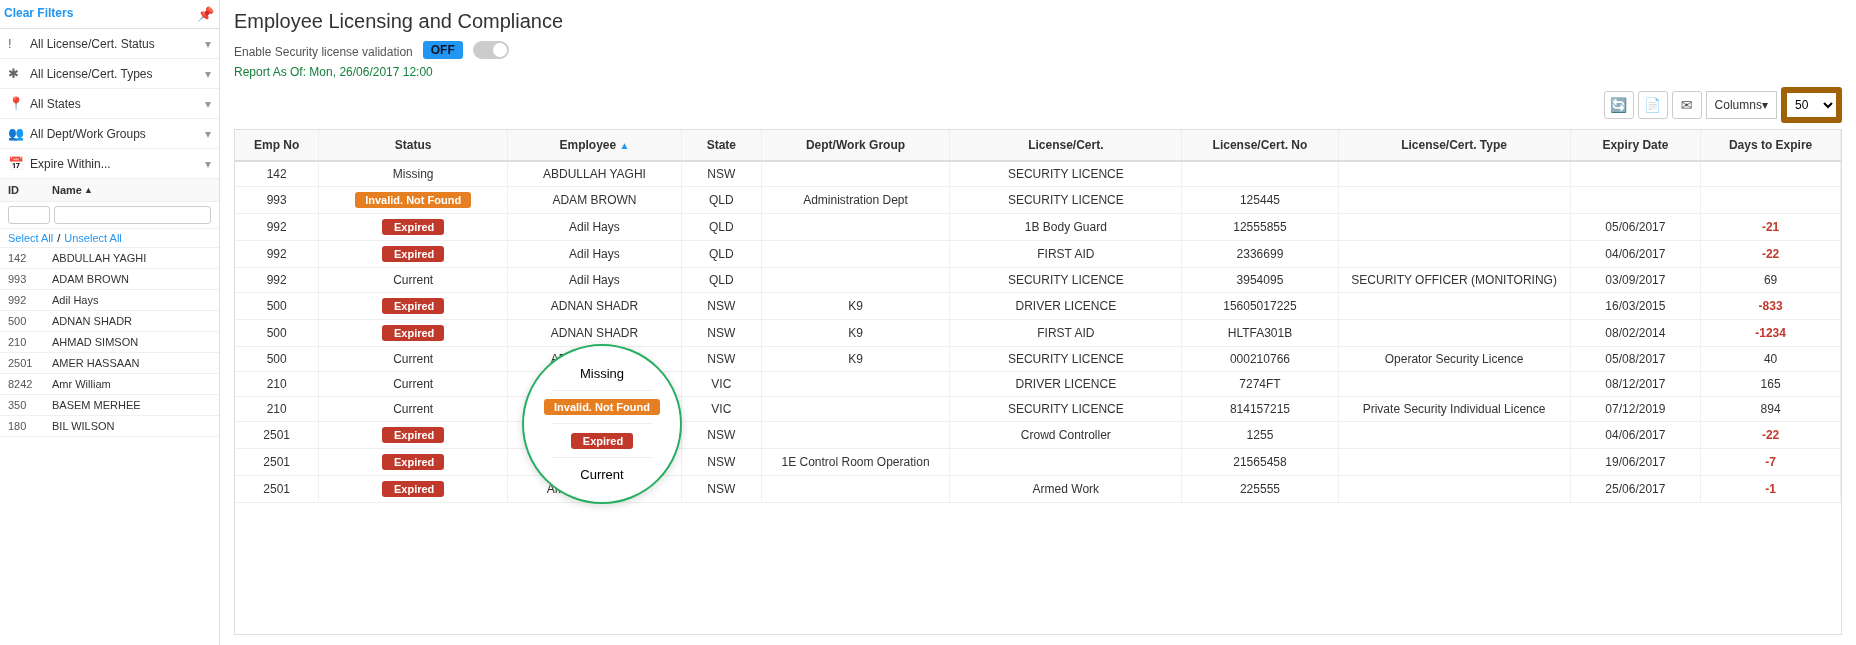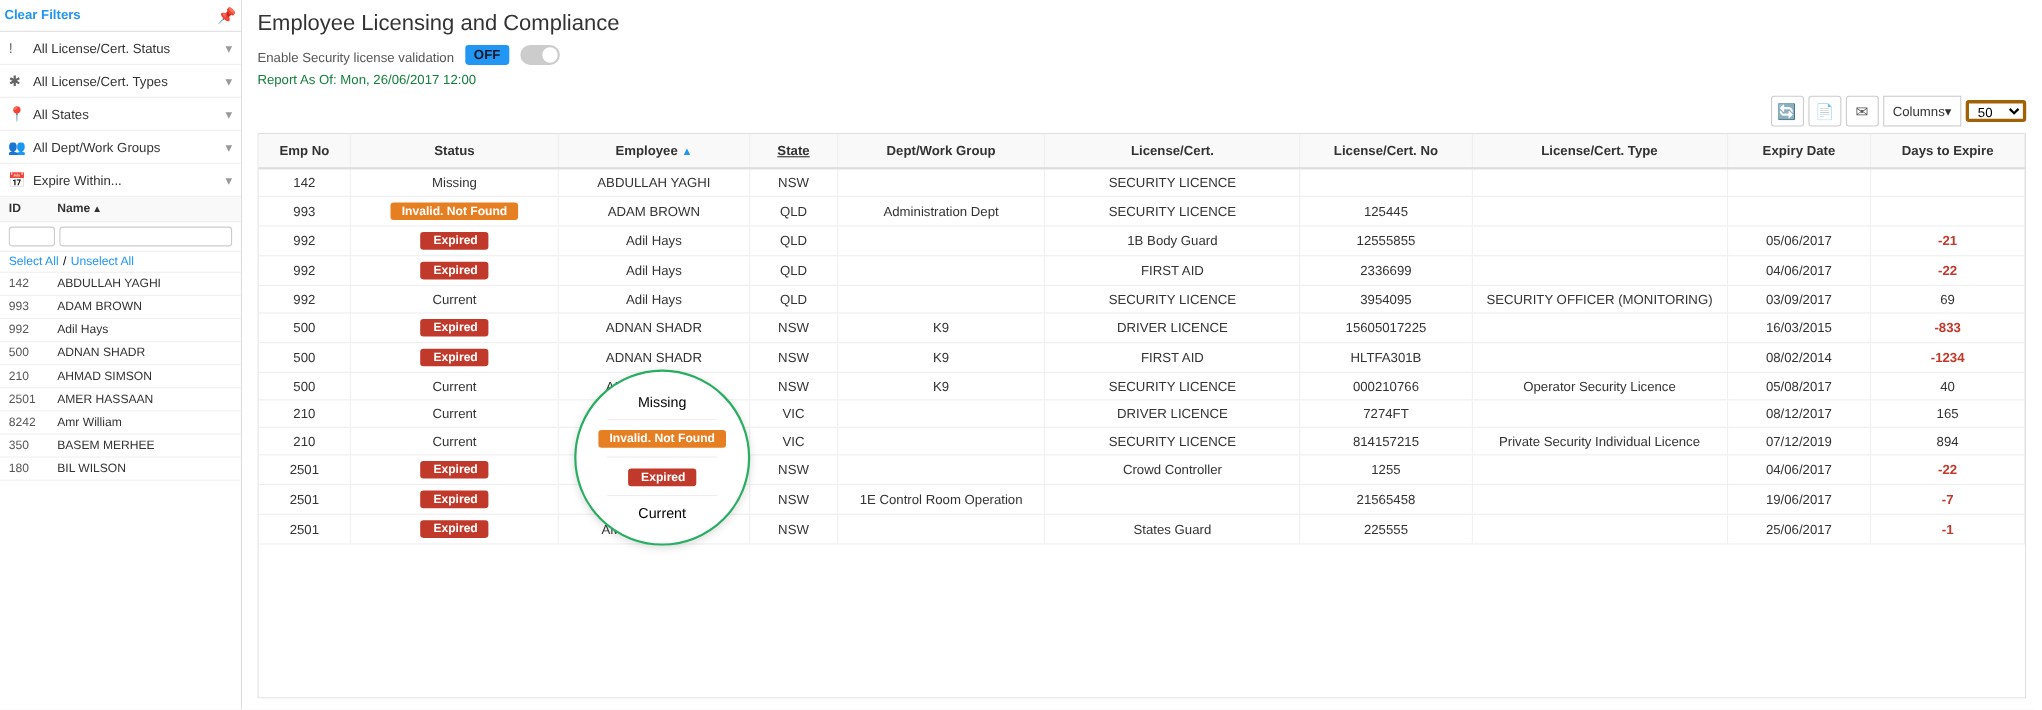--- a/index.html
+++ b/index.html
@@ -203,22 +203,22 @@
       border-radius: 0;
       cursor: pointer;
       padding: 0 8px;
       font-size: 12px;
       color: #333;
       display: flex;
       align-items: center;
       gap: 0;
     }
     .page-size-select {
-      height: 20px;
-      border: 3px solid #a16207;
+      height: 36px;
+      border: 6px solid #a16207;
       border-radius: 3px;
       padding: 0 4px;
       font-size: 12px;
       cursor: pointer;
       background: #fff;
     }
 
     
     .table-container {
       overflow: auto;
@@ -287,21 +287,21 @@
       left: 288px;
       pointer-events: none;
       box-shadow: 0 2px 8px rgba(0,0,0,0.15);
     }
     .popup-item { font-size: 13px; text-align: center; }
     .popup-separator { width: 80%; height: 1px; background: #eee; }
 
     th.th-emp { width: 55px; }
     th.th-status { width: 130px; }
     th.th-employee { width: 120px; }
-    th.th-state { width: 55px; text-decoration: underline; }
+    th.th-state { width: 55px; }
     th.th-dept { width: 130px; }
     th.th-licence { width: 160px; }
     th.th-certno { width: 100px; }
     th.th-type { width: 160px; }
     th.th-expiry { width: 90px; }
     th.th-days { width: 70px; }
 
     .sort-icon { font-size: 10px; color: #999; }
     .up-arrow { color: #2196F3; }
   </style>
@@ -603,21 +603,21 @@
     <td></td>
     <td>19/06/2017</td>
     <td><span class="days-negative">-7</span></td>
   </tr>
             <tr>
     <td>2501</td>
     <td><span class="status-badge badge-expired">Expired</span></td>
     <td>AMER HASSAAN</td>
     <td>NSW</td>
     <td></td>
-    <td>States Guard</td>
+    <td>Armed Work</td>
     <td>225555</td>
     <td></td>
     <td>25/06/2017</td>
     <td><span class="days-negative">-1</span></td>
   </tr>
           </tbody>
       </table>
     </div>
   </div>
 </div>

